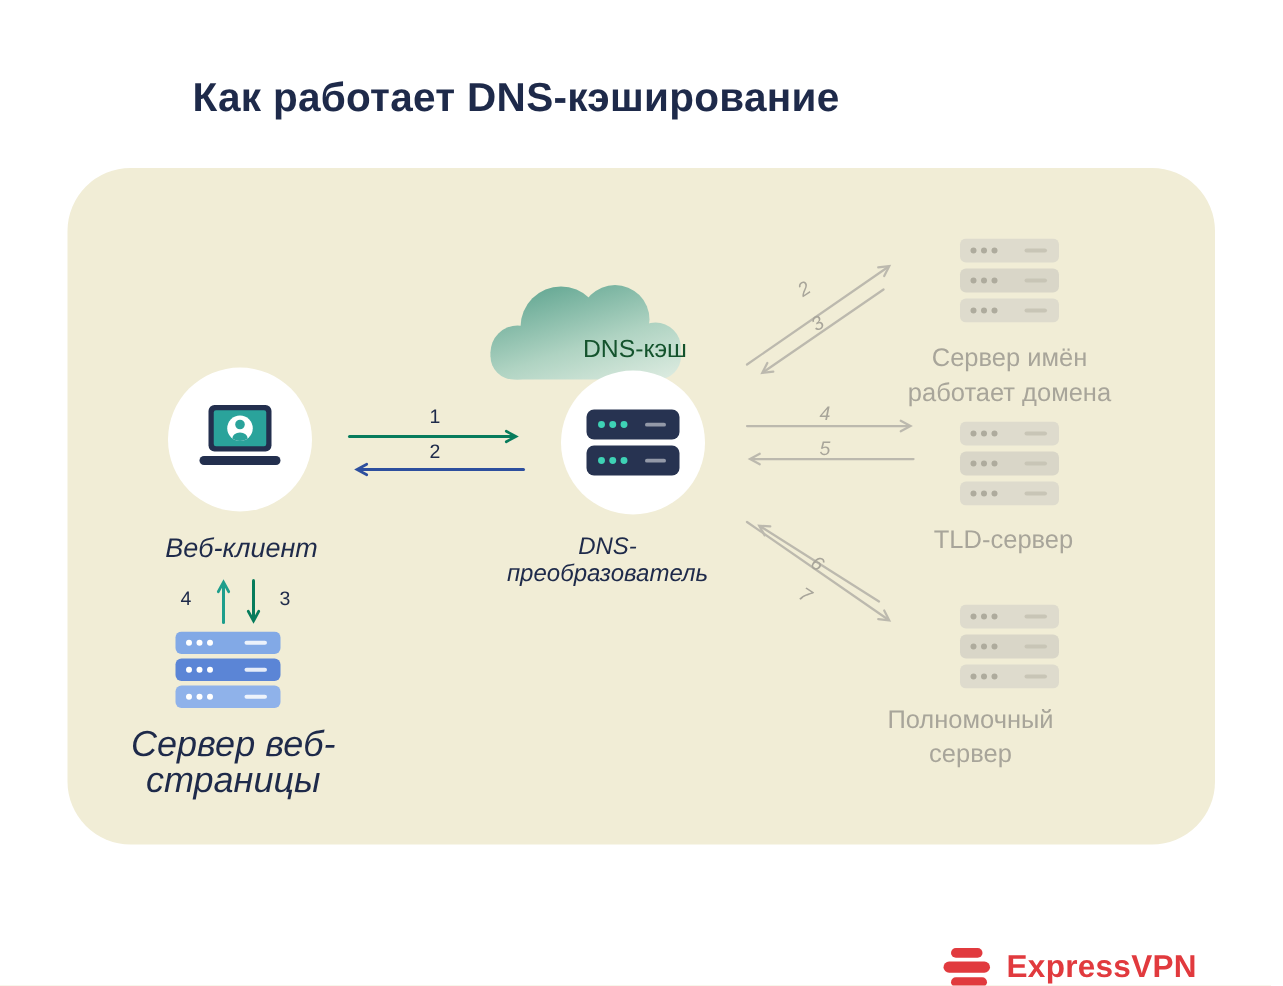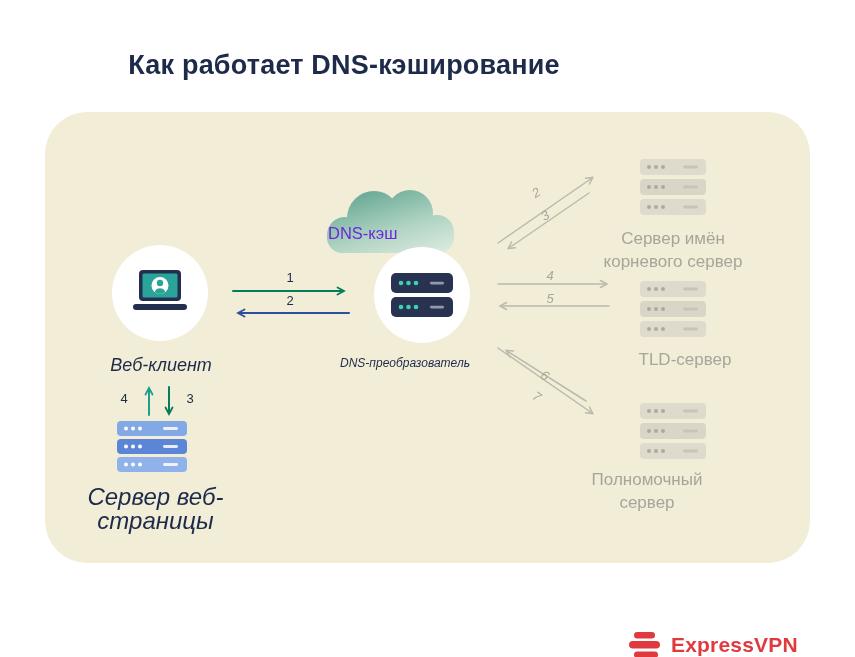--- a/index.html
+++ b/index.html
@@ -17,28 +17,28 @@
     left:45px;top:112px;width:765px;height:451px;
     background:#F1EDD6;border-radius:42px;
   }
   .circle{
     width:96px;height:96px;border-radius:50%;background:#ffffff;
     display:flex;align-items:center;justify-content:center;
   }
   #client-circle{left:112px;top:245px;}
   #resolver-circle{left:374px;top:247px;}
   #cloud{left:318px;top:180px;}
-  #cloud-label{left:328px;top:224px;width:130px;text-align:left;
-    font-size:16.5px;color:#6d28d9;}
+  #cloud-label{left:328px;top:224px;width:130px;text-align:right;
+    font-size:16.5px;color:#14532d;}
   .lbl{color:#1E2A4A;text-align:center;font-style:italic;}
   #web-client-label{left:85px;top:355px;width:152px;font-size:18px;}
-  #resolver-label{left:319px;top:356px;width:172px;font-size:12px;}
+  #resolver-label{left:319px;top:356px;width:172px;font-size:16px;}
   .glbl{color:#A8A59A;text-align:center;font-size:17px;line-height:23px;}
   #root-label{left:588px;top:227px;width:170px;}
-  #tld-label{left:610px;top:348px;width:150px;}
+  #tld-label{left:594px;top:348px;width:150px;}
   #auth-label{left:572px;top:468px;width:150px;}
   #root-icon{left:639px;top:159px;}
   #tld-icon{left:639px;top:281px;}
   #auth-icon{left:639px;top:403px;}
   #webserver-icon{left:116px;top:421px;}
   #webserver-label{left:78px;top:485px;width:155px;font-size:24px;line-height:24px;}
   .num{font-size:13px;color:#1E2A4A;width:14px;text-align:center;}
   .gnum{font-size:13px;color:#A8A59A;font-style:italic;width:14px;text-align:center;}
   .rotn{transform:rotate(-33deg);}
   .rotp{transform:rotate(33deg);}
@@ -153,21 +153,21 @@
           <circle cx="17" cy="48" r="2"></circle>
           <circle cx="24" cy="48" r="2"></circle>
       </g>
       <g fill="#C8C5B6">
         <rect x="44" y="6.6" width="15" height="2.8" rx="1.4"></rect>
         <rect x="44" y="26.6" width="15" height="2.8" rx="1.4"></rect>
         <rect x="44" y="46.6" width="15" height="2.8" rx="1.4"></rect>
       </g>
     </svg>
   </div>
-  <div class="abs glbl" id="root-label">Сервер имён корневого сервер</div>
+  <div class="abs glbl" id="root-label">Сервер имён работает домена</div>
 
   <div class="abs" id="tld-icon">
     <svg width="68" height="56" viewBox="0 0 68 56">
       <rect x="1" y="0" width="66" height="16" rx="4" fill="#DEDBCD"></rect>
       <rect x="1" y="20" width="66" height="16" rx="4" fill="#D9D6C8"></rect>
       <rect x="1" y="40" width="66" height="16" rx="4" fill="#DEDBCD"></rect>
       <g fill="#AEAB9D">
         <circle cx="10" cy="8" r="2"></circle>
           <circle cx="17" cy="8" r="2"></circle>
           <circle cx="24" cy="8" r="2"></circle>

